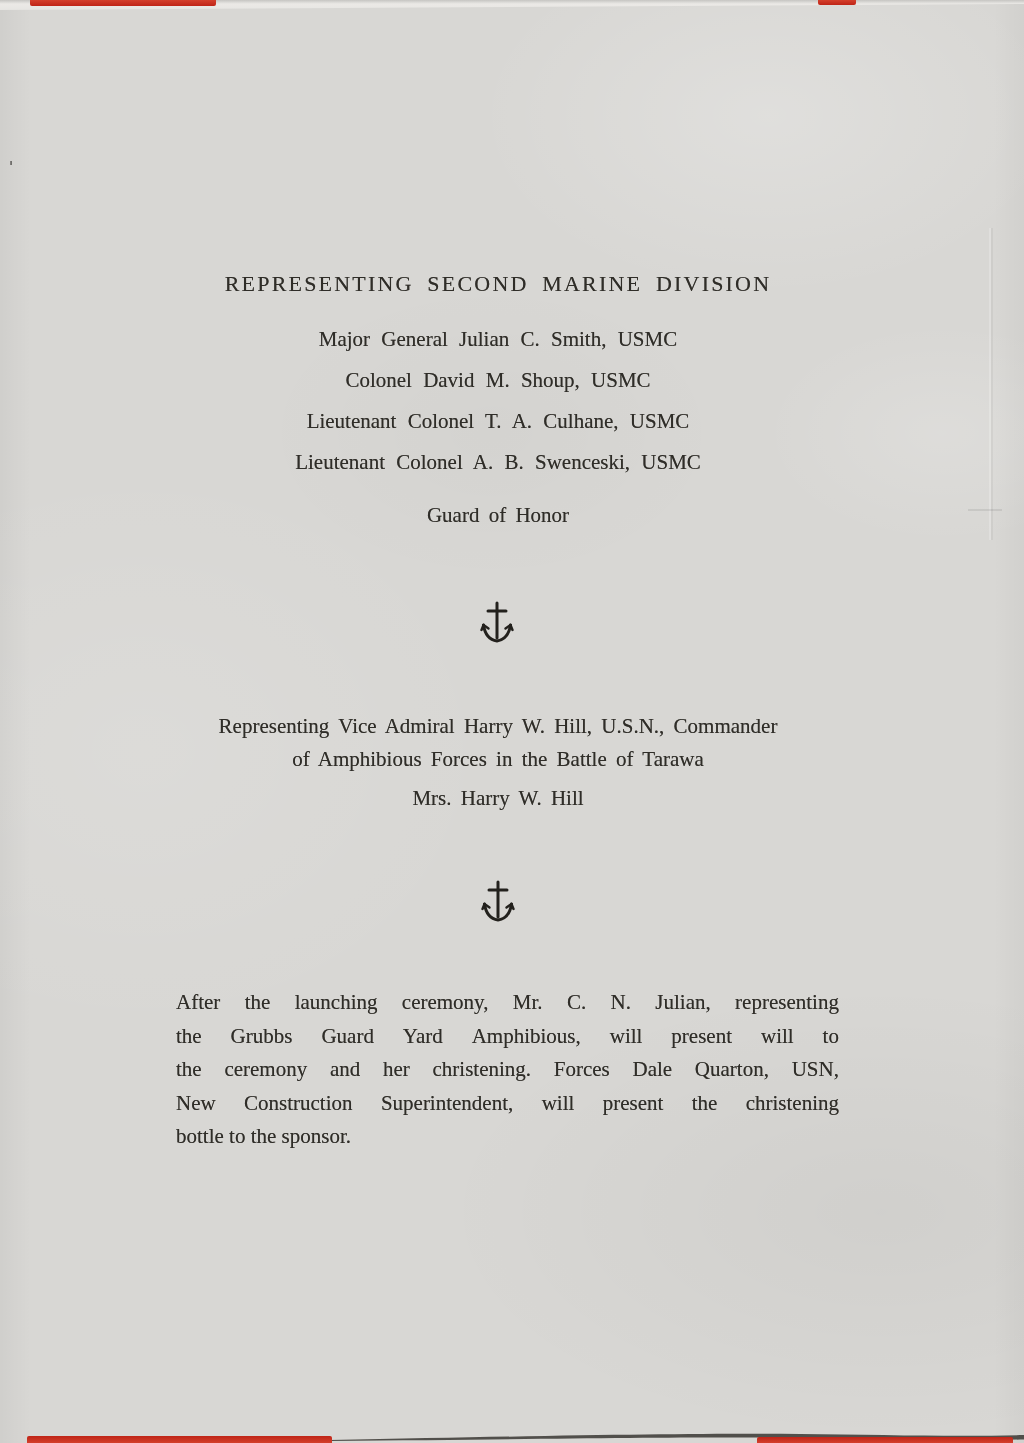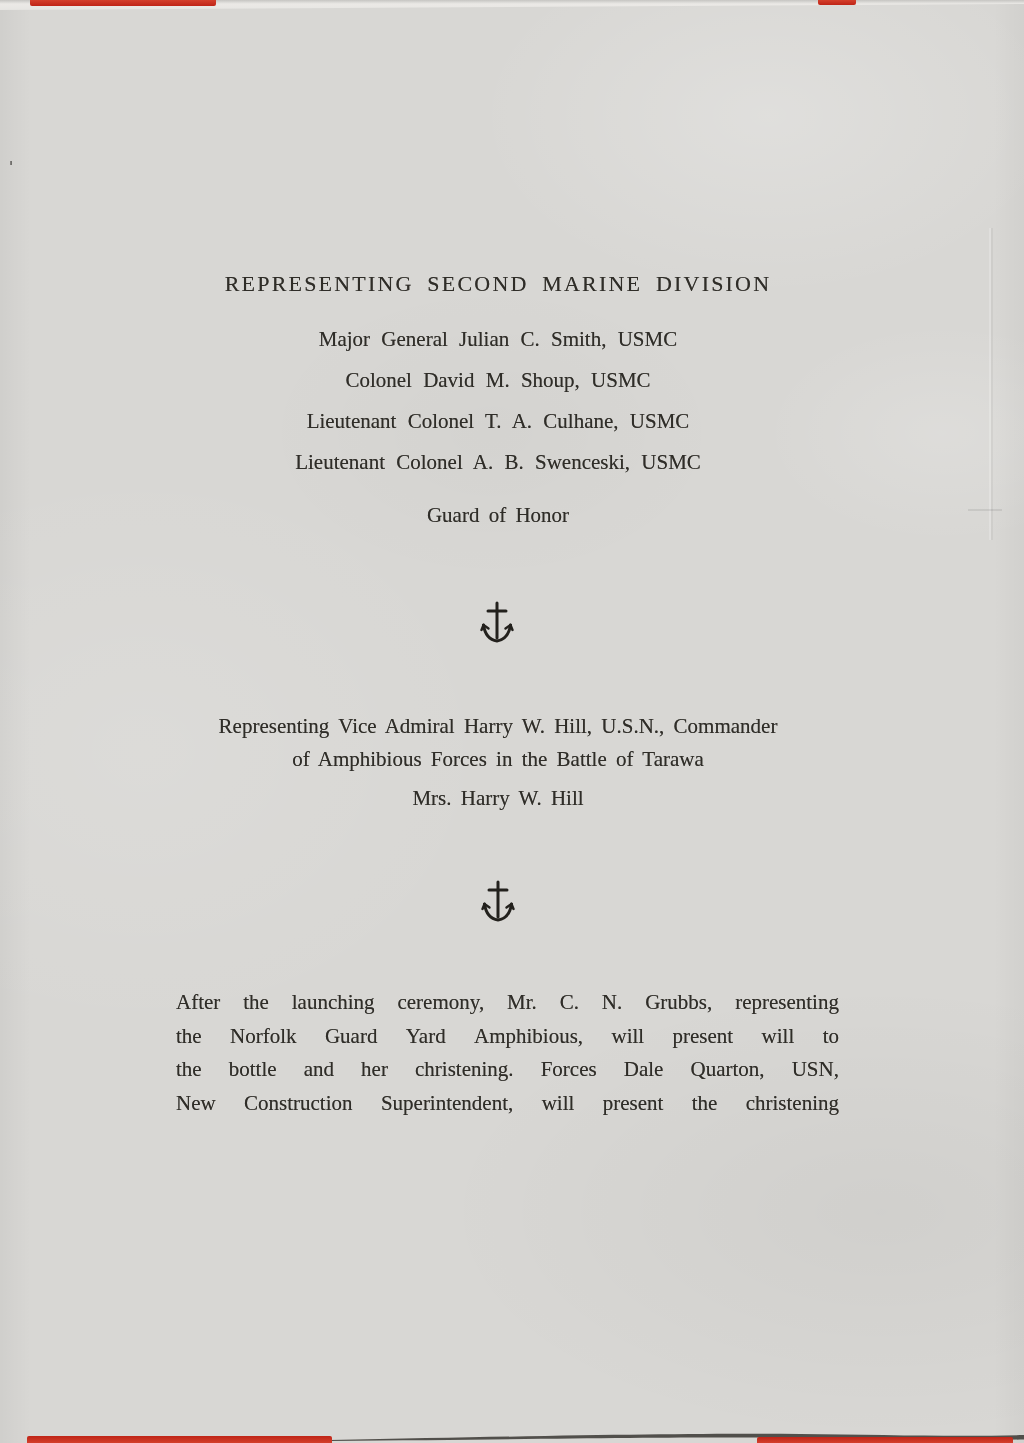--- a/index.html
+++ b/index.html
@@ -105,54 +105,55 @@
 
   <div class="closing">
       <div class="tline just">
         <span>After</span>
         <span>the</span>
         <span>launching</span>
         <span>ceremony,</span>
         <span>Mr.</span>
         <span>C.</span>
         <span>N.</span>
-        <span>Grubbs,</span>
+        <span>Julian,</span>
         <span>representing</span>
       </div>
       <div class="tline just">
         <span>the</span>
-        <span>Norfolk</span>
+        <span>Grubbs</span>
         <span>Guard</span>
         <span>Yard</span>
         <span>Amphibious,</span>
         <span>will</span>
         <span>present</span>
         <span>will</span>
         <span>to</span>
       </div>
       <div class="tline just">
         <span>the</span>
-        <span>bottle</span>
+        <span>ceremony</span>
         <span>and</span>
         <span>her</span>
         <span>christening.</span>
         <span>Forces</span>
         <span>Dale</span>
         <span>Quarton,</span>
         <span>USN,</span>
       </div>
       <div class="tline just">
         <span>New</span>
         <span>Construction</span>
         <span>Superintendent,</span>
         <span>will</span>
         <span>present</span>
         <span>the</span>
         <span>christening</span>
       </div>
+      <div class="tline">bottle to the sponsor.</div>
     </div>
 
   <svg class="bottom-curve" viewBox="0 0 1024 16">
     <path d="M330 13 C560 8.5 690 6.2 800 7 C880 7.8 960 10 1024 8 L1024 12.5 C950 14 860 11.8 790 10.8 C680 9.8 560 11.8 330 14 Z" fill="#3a3733" opacity="0.85"></path>
   </svg>
 
   <div class="red-mark rm-bl"></div>
   <div class="red-mark rm-br"></div>
 
 </div>

